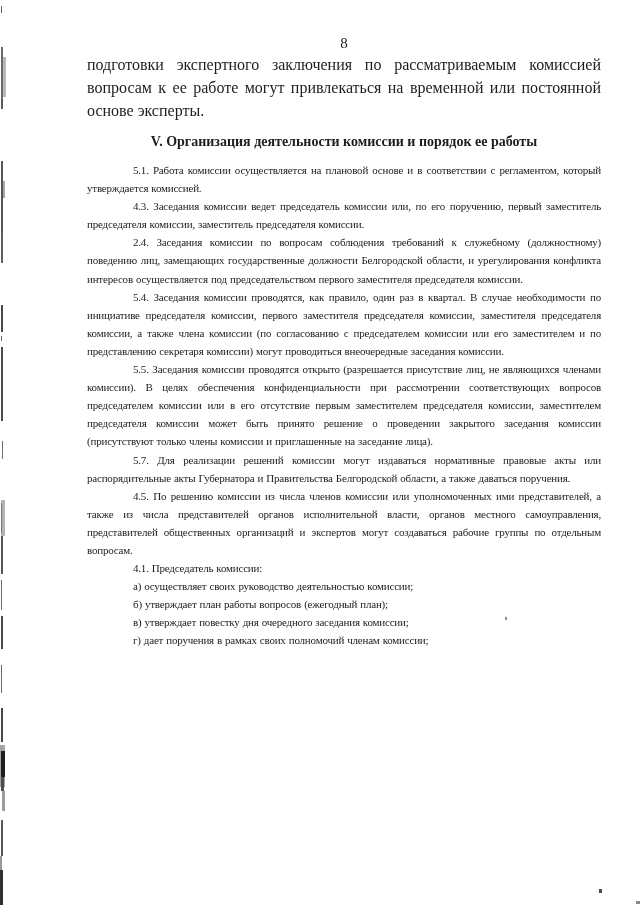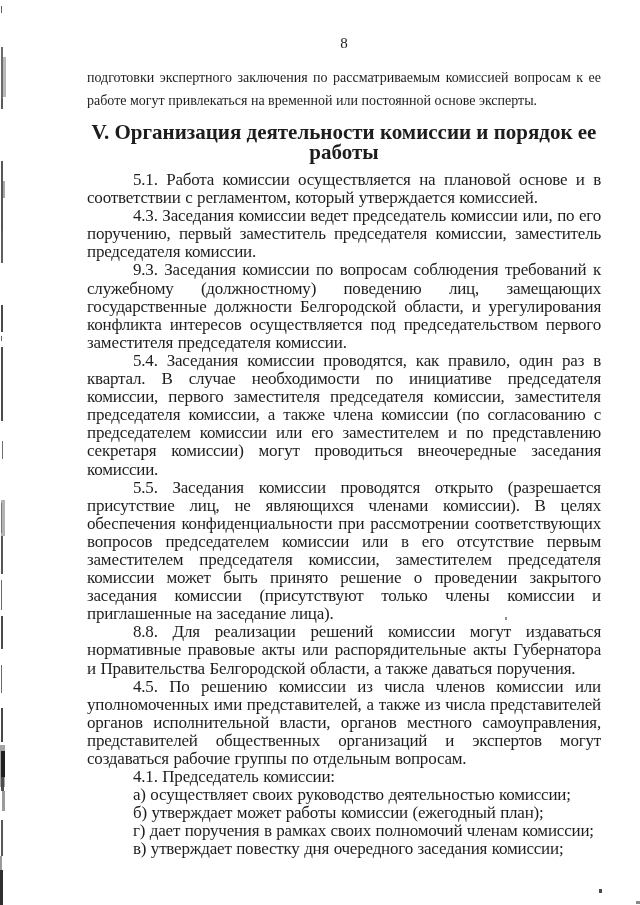--- a/index.html
+++ b/index.html
@@ -14,36 +14,36 @@
   #artifacts{position:absolute;left:0;top:0;width:100%;height:100%;pointer-events:none;}
   .artifact{position:absolute;}
   .content{position:absolute;left:87px;top:0;width:514px;}
   .page-number{
     margin-top:34px;
     text-align:center;
     font-size:15px;
     line-height:18px;
   }
   .intro{
-    margin:14px 0 0 0;
-    font-size:14px;
+    margin:1px 0 0 0;
+    font-size:16px;
     line-height:23px;
     text-align:justify;
     text-indent:0;
   }
   .heading{
     margin:10px 0 0 0;
-    font-size:21px;
+    font-size:14px;
     font-weight:bold;
     text-align:center;
     line-height:20px;
   }
   .body-p{
     margin:0;
-    font-size:17px;
+    font-size:11px;
     line-height:18.1px;
     text-align:justify;
     text-indent:46px;
     letter-spacing:-0.2px;
     word-spacing:0.5px;
   }
   .first-body{margin-top:9px;}
 </style>
 </head>
 <body>
@@ -82,24 +82,24 @@
 
   <div class="content">
     <div class="page-number">8</div>
 
     <p class="intro">подготовки экспертного заключения по рассматриваемым комиссией вопросам к ее работе могут привлекаться на временной или постоянной основе эксперты.</p>
 
     <h2 class="heading">V. Организация деятельности комиссии и порядок ее работы</h2>
 
     <p class="body-p first-body">5.1. Работа комиссии осуществляется на плановой основе и в соответствии с регламентом, который утверждается комиссией.</p>
     <p class="body-p">4.3. Заседания комиссии ведет председатель комиссии или, по его поручению, первый заместитель председателя комиссии, заместитель председателя комиссии.</p>
-    <p class="body-p">9.3. Заседания комиссии по вопросам соблюдения требований к служебному (должностному) поведению лиц, замещающих государственные должности Белгородской области, и урегулирования конфликта интересов осуществляется под председательством первого заместителя председателя комиссии.</p>
+    <p class="body-p">2.4. Заседания комиссии по вопросам соблюдения требований к служебному (должностному) поведению лиц, замещающих государственные должности Белгородской области, и урегулирования конфликта интересов осуществляется под председательством первого заместителя председателя комиссии.</p>
     <p class="body-p">5.4. Заседания комиссии проводятся, как правило, один раз в квартал. В случае необходимости по инициативе председателя комиссии, первого заместителя председателя комиссии, заместителя председателя комиссии, а также члена комиссии (по согласованию с председателем комиссии или его заместителем и по представлению секретаря комиссии) могут проводиться внеочередные заседания комиссии.</p>
     <p class="body-p">5.5. Заседания комиссии проводятся открыто (разрешается присутствие лиц, не являющихся членами комиссии). В целях обеспечения конфиденциальности при рассмотрении соответствующих вопросов председателем комиссии или в его отсутствие первым заместителем председателя комиссии, заместителем председателя комиссии может быть принято решение о проведении закрытого заседания комиссии (присутствуют только члены комиссии и приглашенные на заседание лица).</p>
-    <p class="body-p">8.8. Для реализации решений комиссии могут издаваться нормативные правовые акты или распорядительные акты Губернатора и Правительства Белгородской области, а также даваться поручения.</p>
+    <p class="body-p">5.7. Для реализации решений комиссии могут издаваться нормативные правовые акты или распорядительные акты Губернатора и Правительства Белгородской области, а также даваться поручения.</p>
     <p class="body-p">4.5. По решению комиссии из числа членов комиссии или уполномоченных ими представителей, а также из числа представителей органов исполнительной власти, органов местного самоуправления, представителей общественных организаций и экспертов могут создаваться рабочие группы по отдельным вопросам.</p>
     <p class="body-p">4.1. Председатель комиссии:</p>
     <p class="body-p">а) осуществляет своих руководство деятельностью комиссии;</p>
-    <p class="body-p">б) утверждает может работы комиссии (ежегодный план);</p>
+    <p class="body-p">б) утверждает план работы вопросов (ежегодный план);</p>
+    <p class="body-p">в) утверждает повестку дня очередного заседания комиссии;</p>
     <p class="body-p">г) дает поручения в рамках своих полномочий членам комиссии;</p>
-    <p class="body-p">в) утверждает повестку дня очередного заседания комиссии;</p>
   </div>
 </div>
 
 </body></html>

